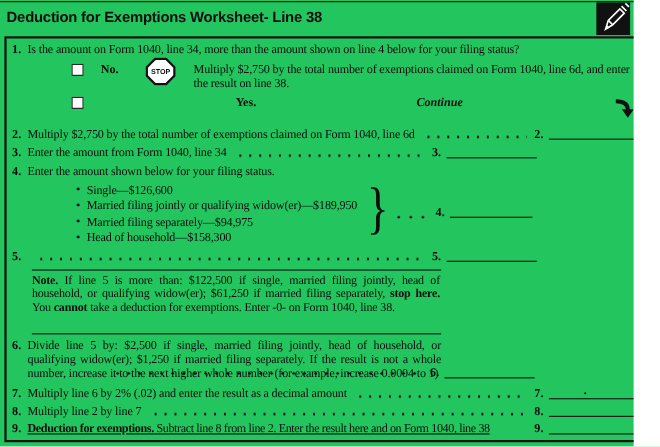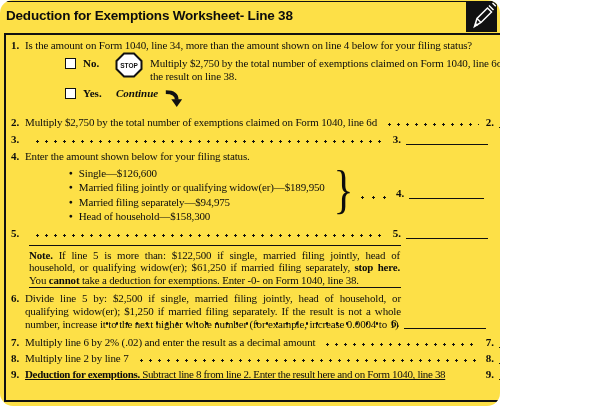--- a/index.html
+++ b/index.html
@@ -1,19 +1,19 @@
 <!DOCTYPE html>
 <html><head>
 <meta charset="utf-8">
 <style>
   html,body { margin:0; padding:0; background:#fff; }
   .page {
-    position:relative; width:500px; height:406px; overflow:hidden;
-    background:#fde047; color:#0d0d0d;
-    font-family:"Liberation Serif", serif; font-size:11px; line-height:13px;border-radius:13px;
+    position:relative; width:576px; height:406px; overflow:hidden;
+    background:#22c55e; color:#0d0d0d;
+    font-family:"Liberation Serif", serif; font-size:11px; line-height:13px;
   }
   .top-rule { position:absolute; top:1px; left:0; width:600px; border-top:1.6px solid #111; }
 
   
   .hdr { position:absolute; top:9px; left:6px; width:552px; display:flex; align-items:baseline; }
   .title {
     font-family:"Liberation Sans", sans-serif; font-weight:bold; font-size:13.5px;
     letter-spacing:-0.2px; white-space:nowrap;
   }
   .keep {
@@ -46,21 +46,21 @@
   .albl { font-weight:bold; margin-right:5px; }
   .aline { position:relative; top:2px; height:0; border-bottom:1.8px solid #111; }
   .aline.w-mid { width:82px; }
   .aline.w-long { width:88px; }
   .pr-mid { padding-right:106px; }
   .pr-long { padding-right:7px; }
   .dec { position:absolute; left:36%; top:-13px; font-weight:bold; }
 
   
   .q { letter-spacing:-0.15px; }
-  .opt { display:flex; margin:5px 16px 0 40px; align-items:flex-start; }
+  .opt { display:flex; margin:5px 16px 0 40px; align-items:flex-start;justify-content:space-between; }
   .cb { flex:none; width:9px; height:9px; border:1.5px solid #111; margin-top:1px; background:#fff; }
   .opt-lbl { flex:none; font-weight:bold; margin:0 6px 0 7px; min-width:24px; }
   .stop-svg { flex:none; margin:-5px 7px 0 2px; }
   .opt-text { width:402px; letter-spacing:-0.15px; line-height:12.8px; }
   .cont { font-style:italic; font-weight:bold; margin-left:3px; }
   .arrow-svg { margin:1px 0 0 6px; }
 
   
   .opts4 { position:relative; margin:3px 0 1px 44px; height:54px; }
   .b4 { line-height:13.5px; letter-spacing:-0.15px; }
@@ -70,21 +70,21 @@
   .dots4 { position:absolute; left:288px; top:30px; width:33px; height:3px;
     background-image:radial-gradient(circle, #111 1.05px, transparent 1.35px);
     background-size:11px 3px; background-repeat:repeat-x; }
   .ans4 { position:absolute; left:327px; top:21px; display:flex; align-items:baseline; }
   .ans4 .aline { width:75px; }
 
   
   .note {
     margin:5px 0 0 23px; width:372px; box-sizing:border-box;
     border-top:1.7px solid #111; border-bottom:1.7px solid #111;
-    padding:3px 1px 0 0; font-size:10.9px;
+    padding:3px 1px 16px 0; font-size:10.9px;
   }
 
   
   .r6 { position:relative; }
   .body6 { width:376px; }
   .lead6 { position:absolute; left:96px; width:282px; bottom:5px; height:3px;
     background-image:radial-gradient(circle, #111 1.05px, transparent 1.35px);
     background-size:10px 3px; background-repeat:repeat-x; }
   .ans6 { position:absolute; left:385px; bottom:0; display:flex; align-items:baseline; }
   .ans6 .aline { width:82px; }
@@ -149,20 +149,21 @@
       <span class="txt">Multiply $2,750 by the total number of exemptions claimed on Form 1040, line 6d</span>
       <span class="lead"></span>
       <span class="ans">
         <span class="albl">2.</span>
         <span class="aline w-long"></span>
       </span>
     </div>
 
     <div class="row pr-mid mt4">
       <span class="num">3.</span>
+      <span class="txt">Enter the amount from Form 1040, line 34</span>
       <span class="lead"></span>
       <span class="ans">
         <span class="albl">3.</span>
         <span class="aline w-mid"></span>
       </span>
     </div>
 
     <div class="row mt4">
       <span class="num">4.</span>
       <div style="flex:1">

